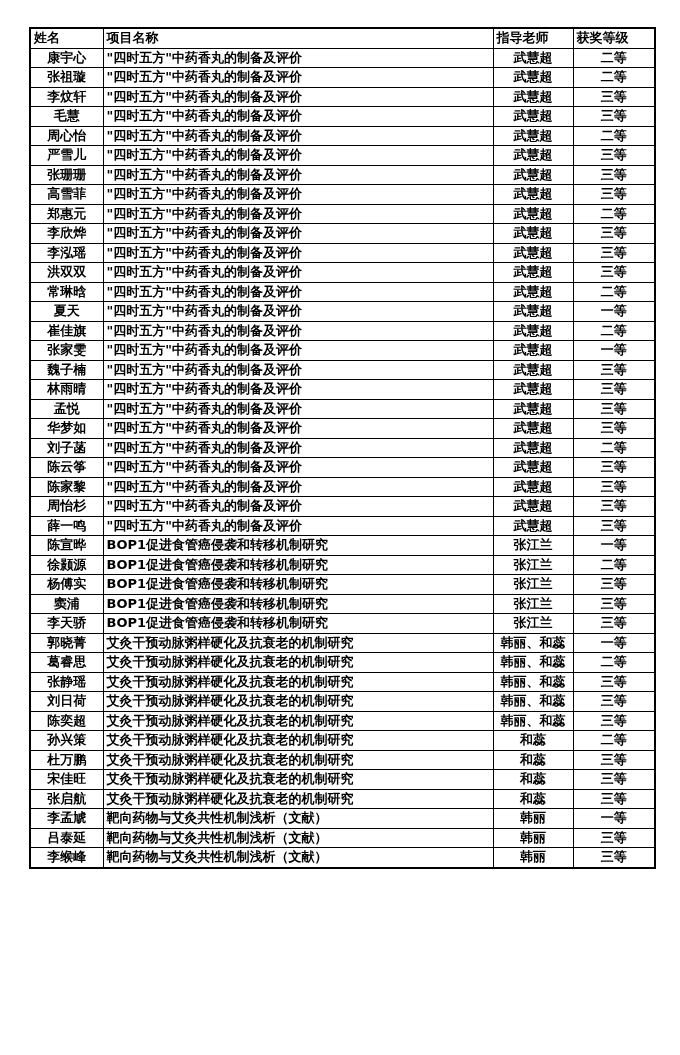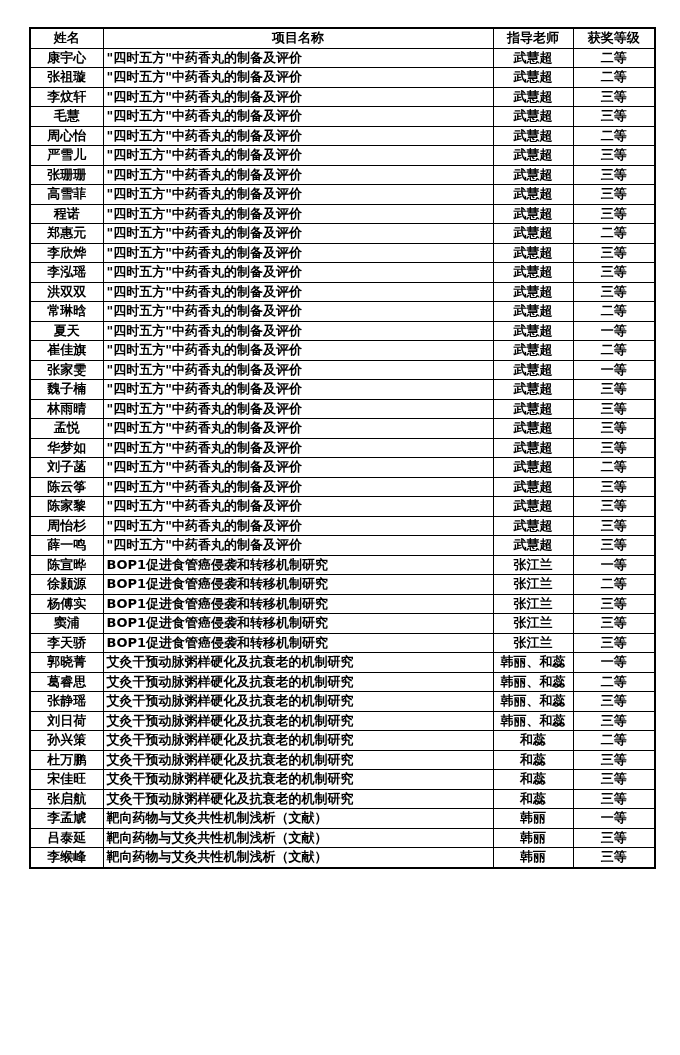--- a/index.html
+++ b/index.html
@@ -31,21 +31,21 @@
     border: 1.5px solid #000000;
     font-size: 13px;
     font-weight: 700;
     line-height: 1.1;
     height: 18.5px;
     padding: 0 3px;
     overflow: hidden;
     white-space: nowrap;
     color: #000000;
   }
-  table.awards th { text-align: center; }
+  table.awards th { text-align: left; }
   td.center { text-align: center; }
   td.left  { text-align: left; }
 </style>
 </head>
 <body>
 
 <div class="page">
   <table class="awards">
     <colgroup>
       <col style="width:73px">
@@ -104,26 +104,20 @@
           <td class="center">武慧超</td>
           <td class="center">三等</td>
         </tr>
         <tr>
           <td class="center">高雪菲</td>
           <td class="left">"四时五方"中药香丸的制备及评价</td>
           <td class="center">武慧超</td>
           <td class="center">三等</td>
         </tr>
         <tr>
-          <td class="center">程诺</td>
-          <td class="left">"四时五方"中药香丸的制备及评价</td>
-          <td class="center">武慧超</td>
-          <td class="center">三等</td>
-        </tr>
-        <tr>
           <td class="center">郑惠元</td>
           <td class="left">"四时五方"中药香丸的制备及评价</td>
           <td class="center">武慧超</td>
           <td class="center">二等</td>
         </tr>
         <tr>
           <td class="center">李欣烨</td>
           <td class="left">"四时五方"中药香丸的制备及评价</td>
           <td class="center">武慧超</td>
           <td class="center">三等</td>
@@ -261,20 +255,26 @@
           <td class="center">二等</td>
         </tr>
         <tr>
           <td class="center">张静瑶</td>
           <td class="left">艾灸干预动脉粥样硬化及抗衰老的机制研究</td>
           <td class="center">韩丽、和蕊</td>
           <td class="center">三等</td>
         </tr>
         <tr>
           <td class="center">刘日荷</td>
+          <td class="left">艾灸干预动脉粥样硬化及抗衰老的机制研究</td>
+          <td class="center">韩丽、和蕊</td>
+          <td class="center">三等</td>
+        </tr>
+        <tr>
+          <td class="center">陈奕超</td>
           <td class="left">艾灸干预动脉粥样硬化及抗衰老的机制研究</td>
           <td class="center">韩丽、和蕊</td>
           <td class="center">三等</td>
         </tr>
         <tr>
           <td class="center">孙兴策</td>
           <td class="left">艾灸干预动脉粥样硬化及抗衰老的机制研究</td>
           <td class="center">和蕊</td>
           <td class="center">二等</td>
         </tr>

